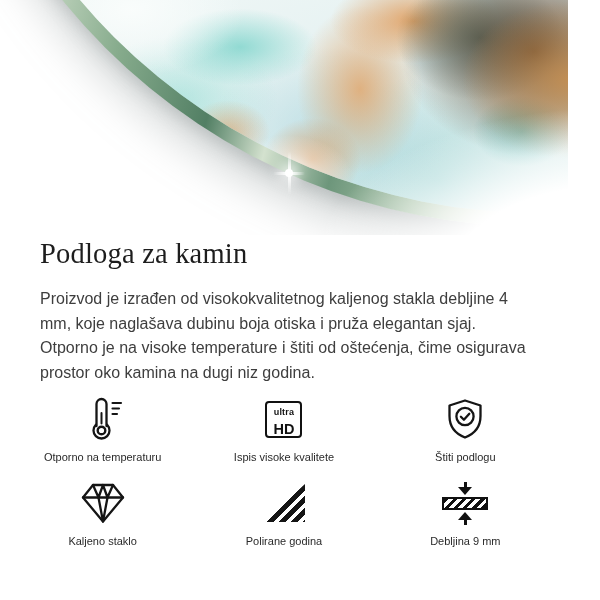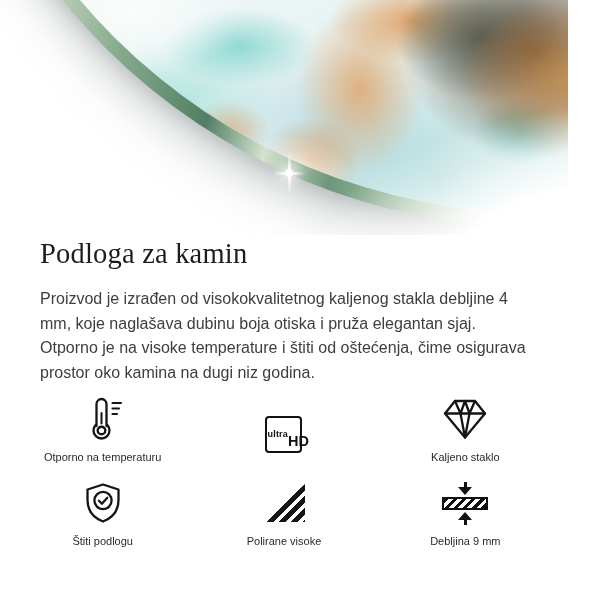--- a/index.html
+++ b/index.html
@@ -57,23 +57,23 @@
   
   .features{margin:10px -28px 0;display:grid;grid-template-columns:1fr 1fr 1fr;row-gap:14px;}
   .feature{display:flex;flex-direction:column;align-items:center;justify-content:flex-end;}
   .icon-box{height:48px;display:flex;align-items:center;justify-content:center;margin-bottom:7px;}
   .f-label{font-size:11px;line-height:15px;color:#2a2a2a;}
 
   svg.ic{stroke:#151515;fill:none;stroke-width:2.3;stroke-linecap:round;stroke-linejoin:round;}
 
   
   .uhd{width:37px;height:37px;border:2.5px solid #111;border-radius:4px;box-sizing:border-box;
-       display:flex;flex-direction:row;align-items:center;justify-content:flex-start;color:#111;}
+       display:flex;flex-direction:column;align-items:center;justify-content:flex-end;color:#111;}
   .uhd .u1{font-size:9px;font-weight:700;line-height:9px;letter-spacing:.2px;}
-  .uhd .u2{font-size:14.5px;font-weight:800;line-height:14px;margin-top:13px;}
+  .uhd .u2{font-size:14.5px;font-weight:800;line-height:14px;margin-top:5px;}
 
   
   .edge-tri{width:42px;height:38px;
        background:repeating-linear-gradient(135deg,transparent 0 4px,#151515 4px 8.5px);
        clip-path:polygon(100% 0, 0 100%, 100% 100%);}
 
   
   .thick{display:flex;flex-direction:column;align-items:center;}
   .t-arrow{position:relative;width:16px;height:13px;}
   .t-arrow .stem{position:absolute;left:6.5px;width:3px;height:6px;background:#111;}
@@ -126,50 +126,51 @@
         <div class="f-label">Otporno na temperaturu</div>
       </div>
 
       <div class="feature">
         <div class="icon-box">
           <div class="uhd">
             <div class="u1">ultra</div>
             <div class="u2">HD</div>
           </div>
         </div>
+        <div class="f-label">Ispis visoke kvalitete</div>
+      </div>
+
+      <div class="feature">
+        <div class="icon-box">
+          <svg class="ic" width="36" height="43" viewBox="0 0 36 43" stroke-width="2.4">
+            <path d="M18 2.5 L33.5 7.5 V18 C33.5 29 27 36 18 39.5 C9 36 2.5 29 2.5 18 V7.5 Z"></path>
+            <circle cx="18" cy="18.5" r="8.6"></circle>
+            <path d="M13.9 18.8 l3 3 l5.4 -6"></path>
+          </svg>
+        </div>
+        <div class="f-label">Štiti podlogu</div>
       </div>
 
       <div class="feature">
         <div class="icon-box">
           <svg class="ic" width="46" height="42" viewBox="0 0 46 42" stroke-width="2.1">
             <path d="M13 3 H33 L43 15.5 L23 39.5 L3 15.5 Z"></path>
             <line x1="3" y1="15.5" x2="43" y2="15.5"></line>
             <path d="M13 3 L18.5 15.5 L23 3 L27.5 15.5 L33 3"></path>
             <path d="M18.5 15.5 L23 39.5 L27.5 15.5"></path>
           </svg>
         </div>
         <div class="f-label">Kaljeno staklo</div>
       </div>
 
       <div class="feature">
         <div class="icon-box">
-          <svg class="ic" width="36" height="43" viewBox="0 0 36 43" stroke-width="2.4">
-            <path d="M18 2.5 L33.5 7.5 V18 C33.5 29 27 36 18 39.5 C9 36 2.5 29 2.5 18 V7.5 Z"></path>
-            <circle cx="18" cy="18.5" r="8.6"></circle>
-            <path d="M13.9 18.8 l3 3 l5.4 -6"></path>
-          </svg>
-        </div>
-        <div class="f-label">Štiti podlogu</div>
-      </div>
-
-      <div class="feature">
-        <div class="icon-box">
           <div class="edge-tri"></div>
         </div>
-        <div class="f-label">Polirane visoke</div>
+        <div class="f-label">Polirane godina</div>
       </div>
 
       <div class="feature">
         <div class="icon-box">
           <div class="thick">
             <div class="t-arrow down">
                 <div class="stem"></div>
               </div>
             <div class="t-bar"></div>
             <div class="t-arrow up">

